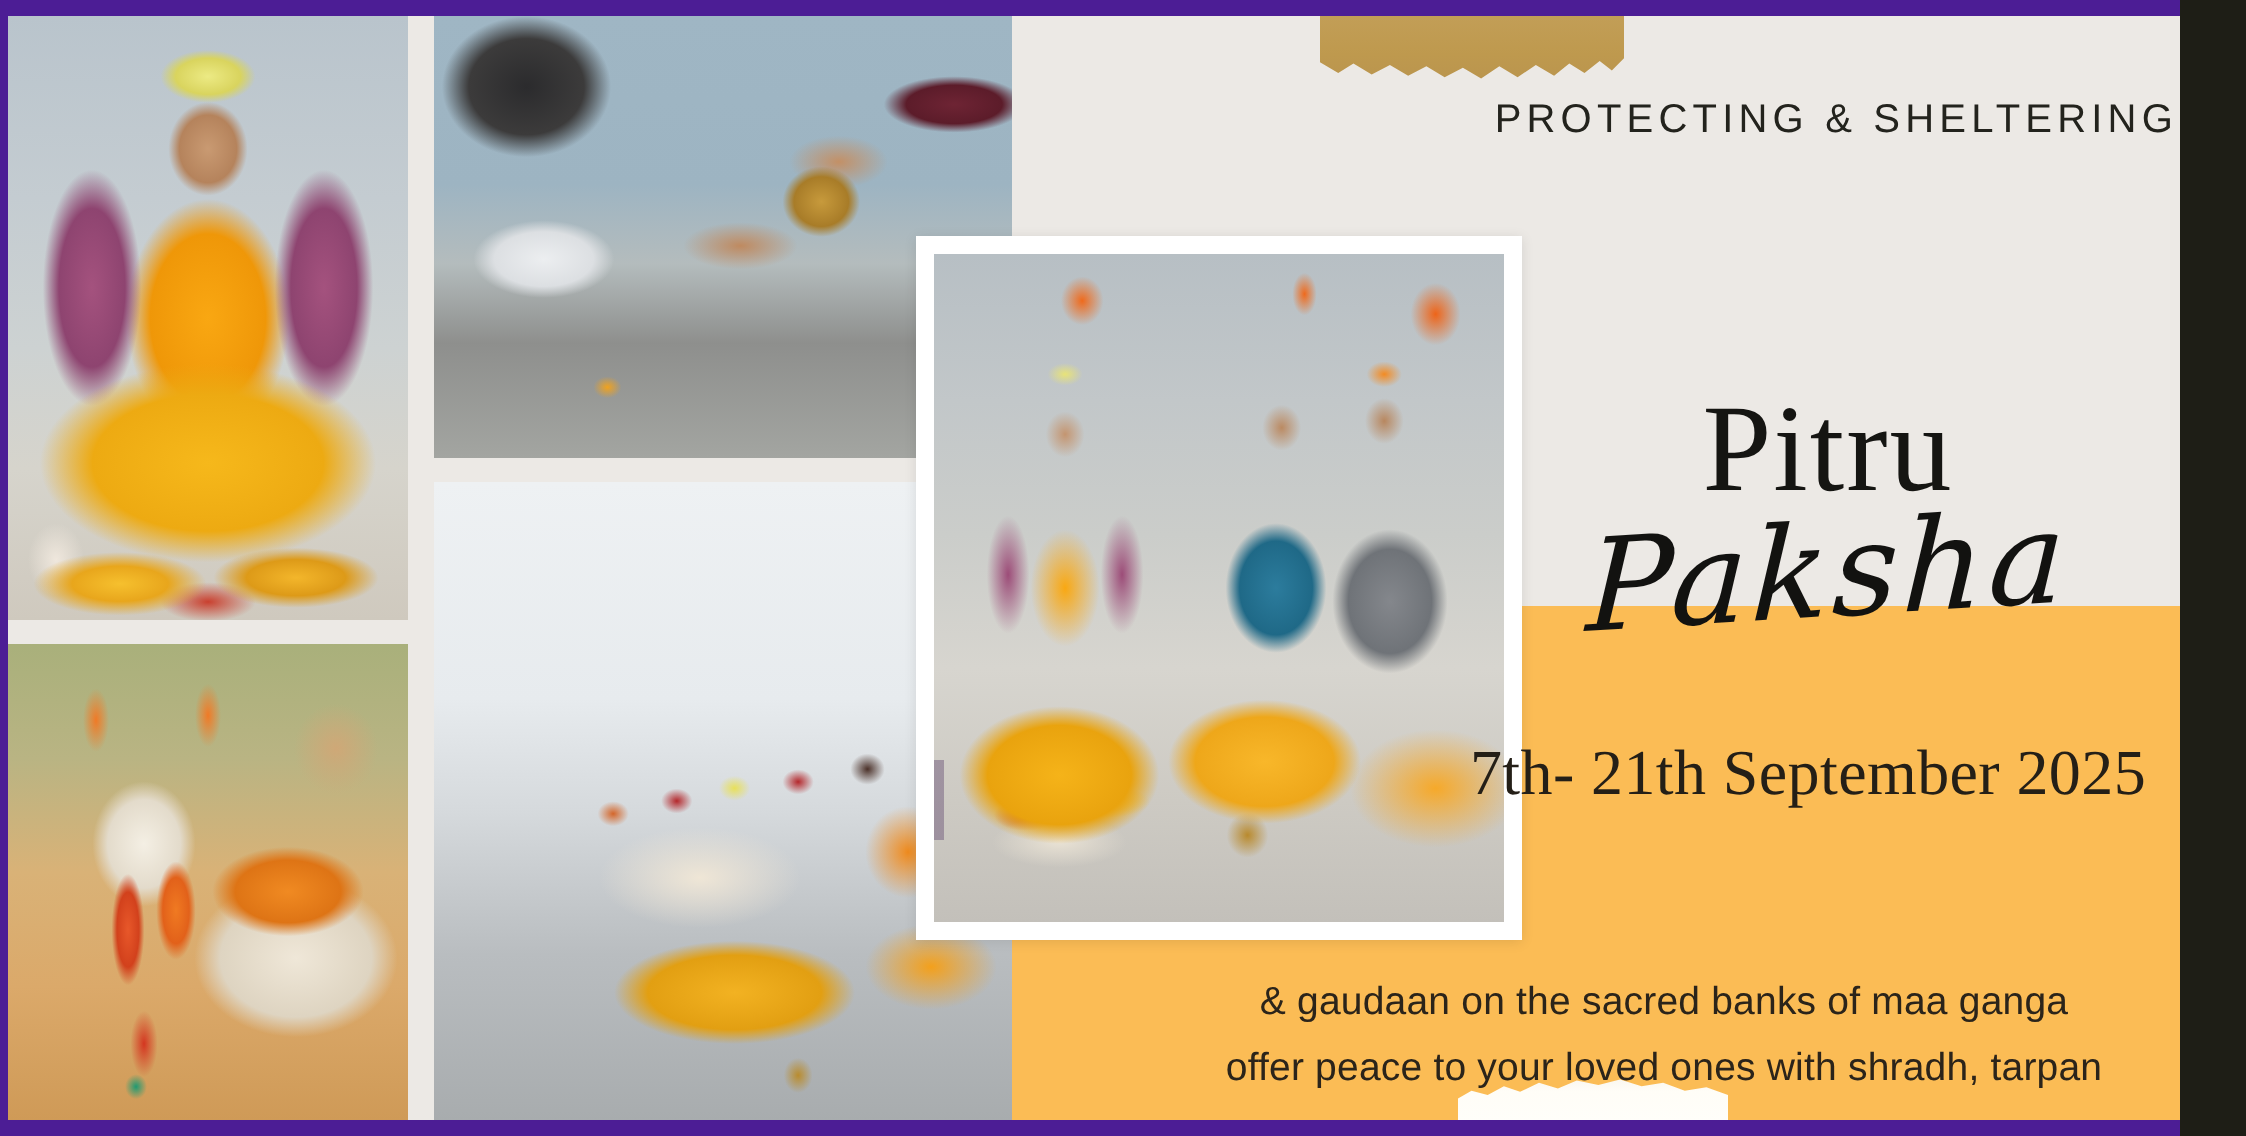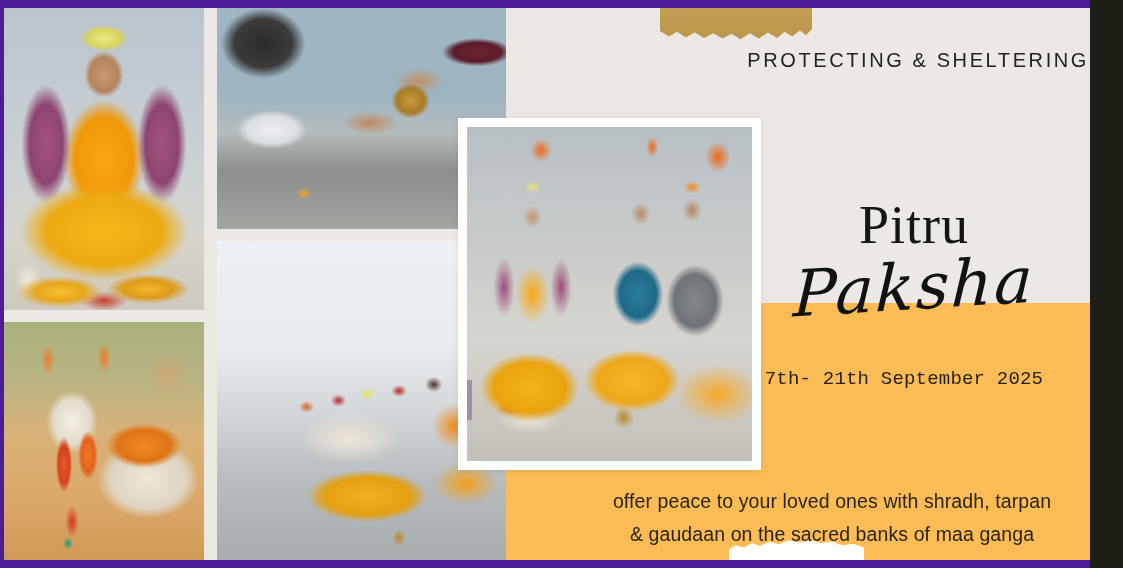--- a/index.html
+++ b/index.html
@@ -253,21 +253,21 @@
   
   .title-wrap {
     position: absolute;
     left: 745px;
     top: 186px;
     width: 330px;
     text-align: center;
   }
   .title-main {
     font-family: "Liberation Serif", serif;
-    font-size: 54px;
+    font-size: 62px;
     font-weight: 400;
     line-height: 62px;
     color: #151512;
     letter-spacing: 1px;
   }
   .title-script {
     position: relative;
     margin-top: -6px;
     font-family: "DejaVu Serif", serif;
     font-style: italic;
@@ -278,22 +278,22 @@
     letter-spacing: 2px;
     transform: rotate(-3.5deg) skewX(-6deg);
   }
 
   .dates {
     position: absolute;
     left: 700px;
     top: 360px;
     width: 400px;
     text-align: center;
-    font-family: Liberation Mono, monospace;
-    font-size: 19px;
+    font-family: Liberation Serif, serif;
+    font-size: 32px;
     font-weight: 400;
     letter-spacing: .2px;
     color: #241f17;
   }
 
   .tagline {
     position: absolute;
     left: 552px;
     top: 477px;
     width: 552px;
@@ -343,18 +343,18 @@
     </div>
 
     <div class="title-wrap">
       <div class="title-main">Pitru</div>
       <div class="title-script">Paksha</div>
     </div>
 
     <div class="dates">7th- 21th September 2025</div>
 
     <div class="tagline">
+      <span class="tl">&amp; gaudaan on the sacred banks of maa ganga</span>
       <span class="tl">offer peace to your loved ones with shradh, tarpan</span>
-      <span class="tl">&amp; gaudaan on the sacred banks of maa ganga</span>
     </div>
 
   </div>
 </div>
 
 </body></html>

